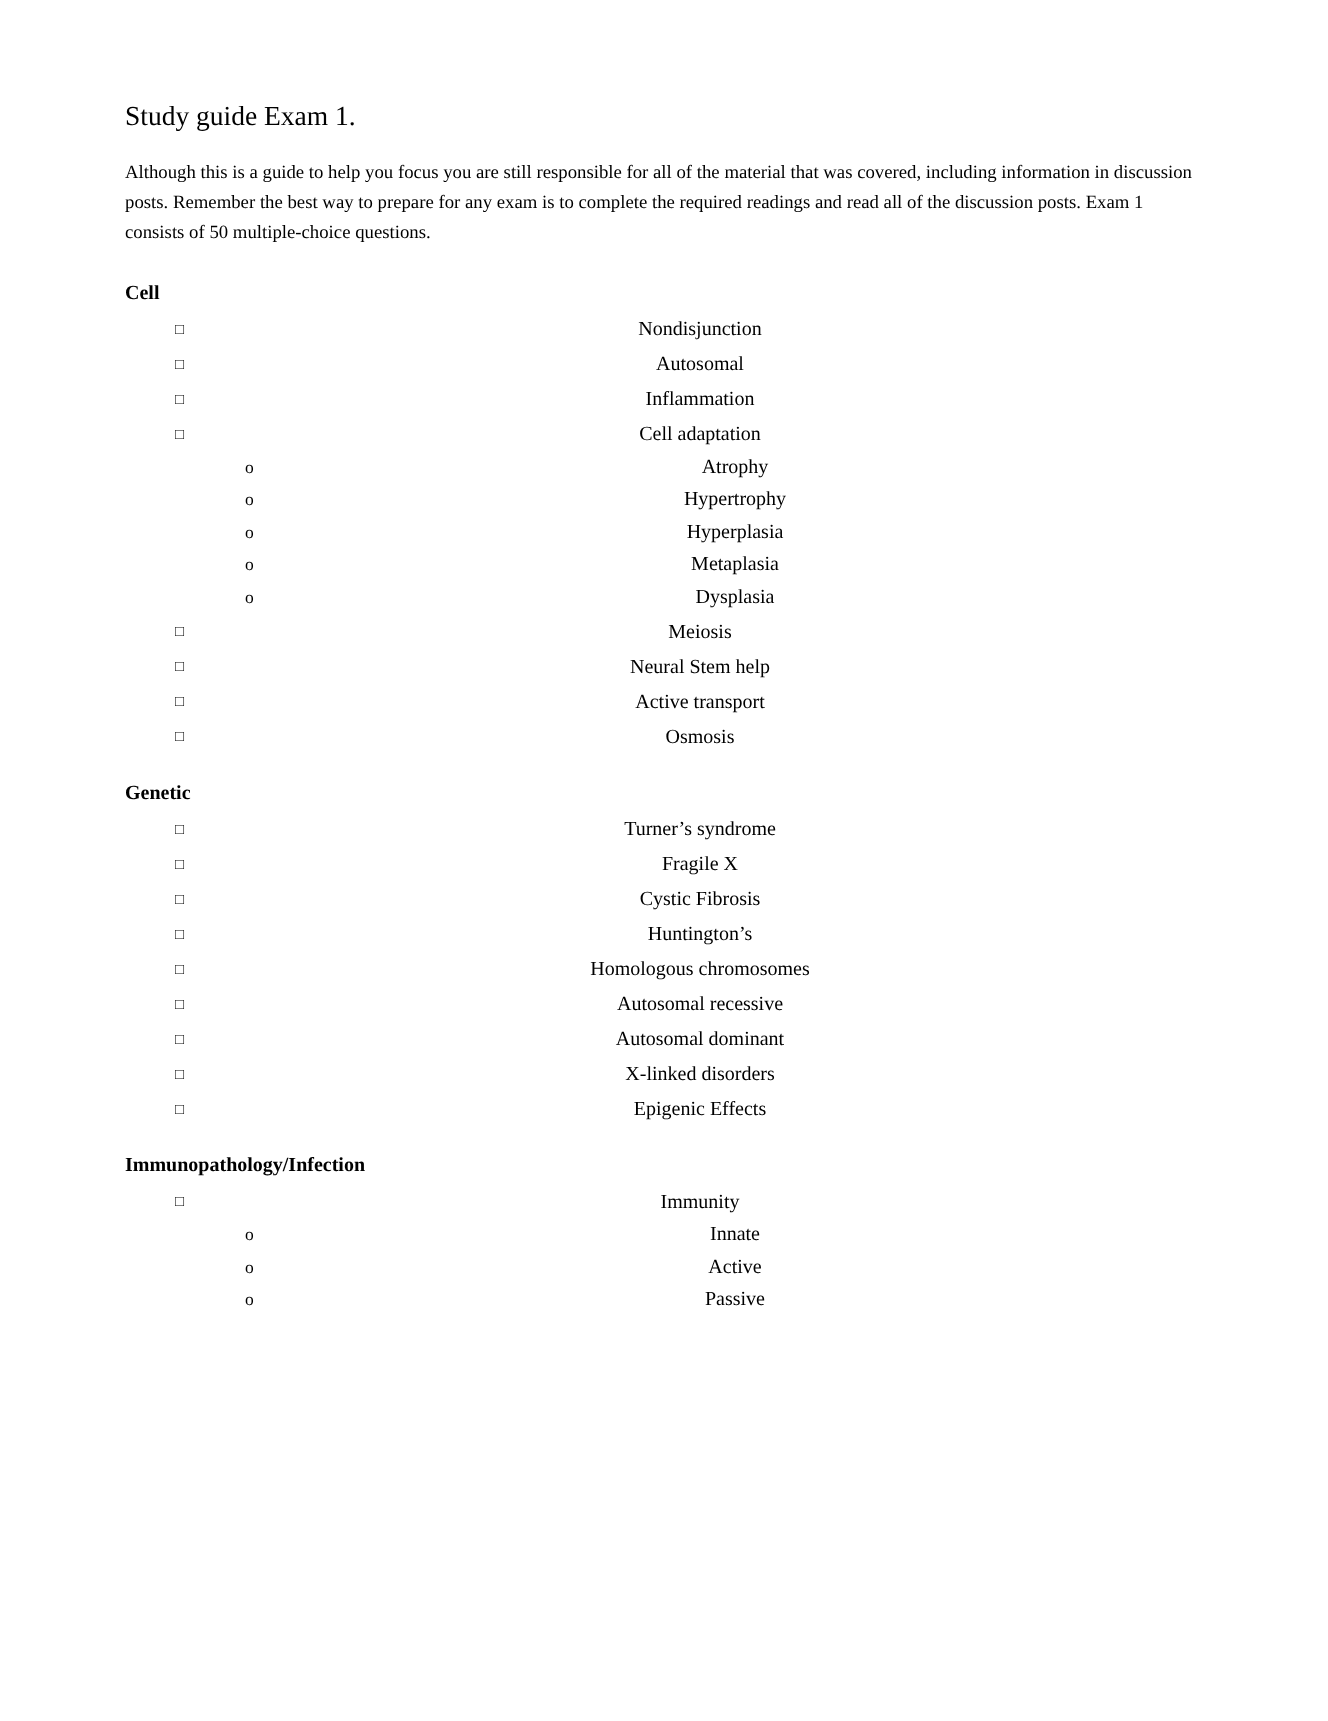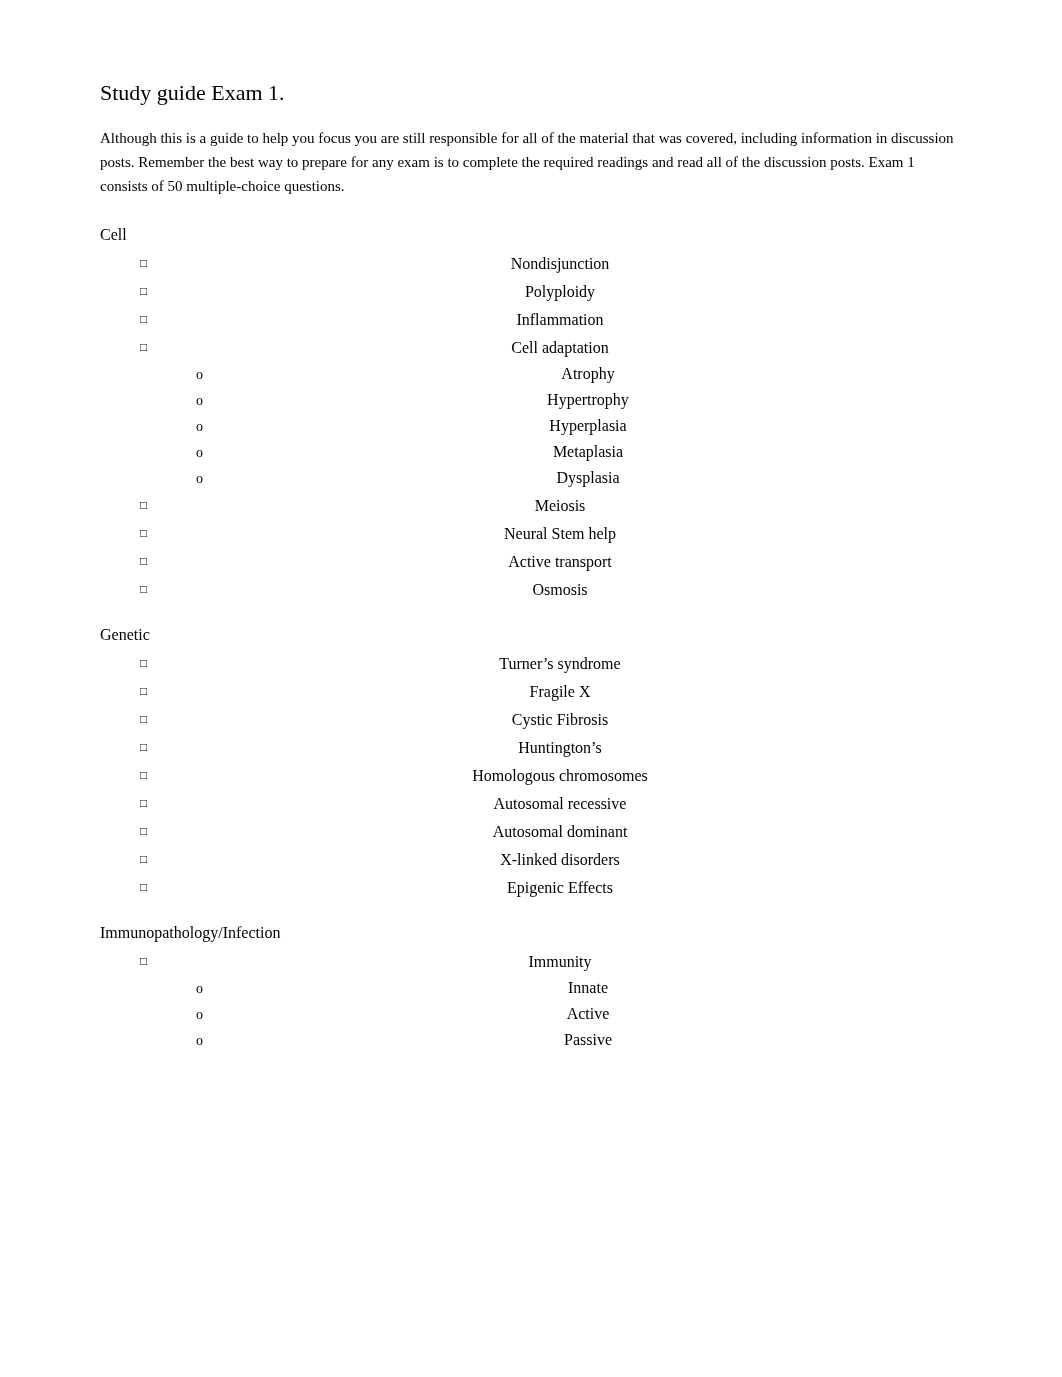--- a/index.html
+++ b/index.html
@@ -28,21 +28,21 @@
     }
 
     .intro-paragraph {
       font-size: 15px;
       line-height: 1.6;
       margin-bottom: 28px;
     }
 
     .section-heading {
       font-size: 16px;
-      font-weight: normal;
+      font-weight: bold;
       margin-bottom: 8px;
       margin-top: 24px;
     }
 
     .level1-list {
       list-style: none;
       padding-left: 40px;
       margin-bottom: 4px;
     }
 
@@ -95,21 +95,21 @@
 
   <p class="title">Study guide Exam 1.</p>
 
   <p class="intro-paragraph">Although this is a guide to help you focus you are still responsible for all of the material that was covered, including information in discussion posts.   Remember the best way to prepare for any exam is to complete the required readings and read all of the discussion posts.  Exam 1 consists of 50 multiple-choice questions.</p>
 
   <div id="sections-container">
       <div class="section-block">
         <p class="section-heading">Cell</p>
         <ul class="level1-list">
           <li>Nondisjunction</li>
-          <li>Polyploidy</li>
+          <li>Autosomal</li>
           <li>Inflammation</li>
           <li>Cell adaptation<ul class="level2-list">
               <li>Atrophy</li>
               <li>Hypertrophy</li>
               <li>Hyperplasia</li>
               <li>Metaplasia</li>
               <li>Dysplasia</li>
             </ul></li>
           <li>Meiosis</li>
           <li>Neural Stem help</li>

